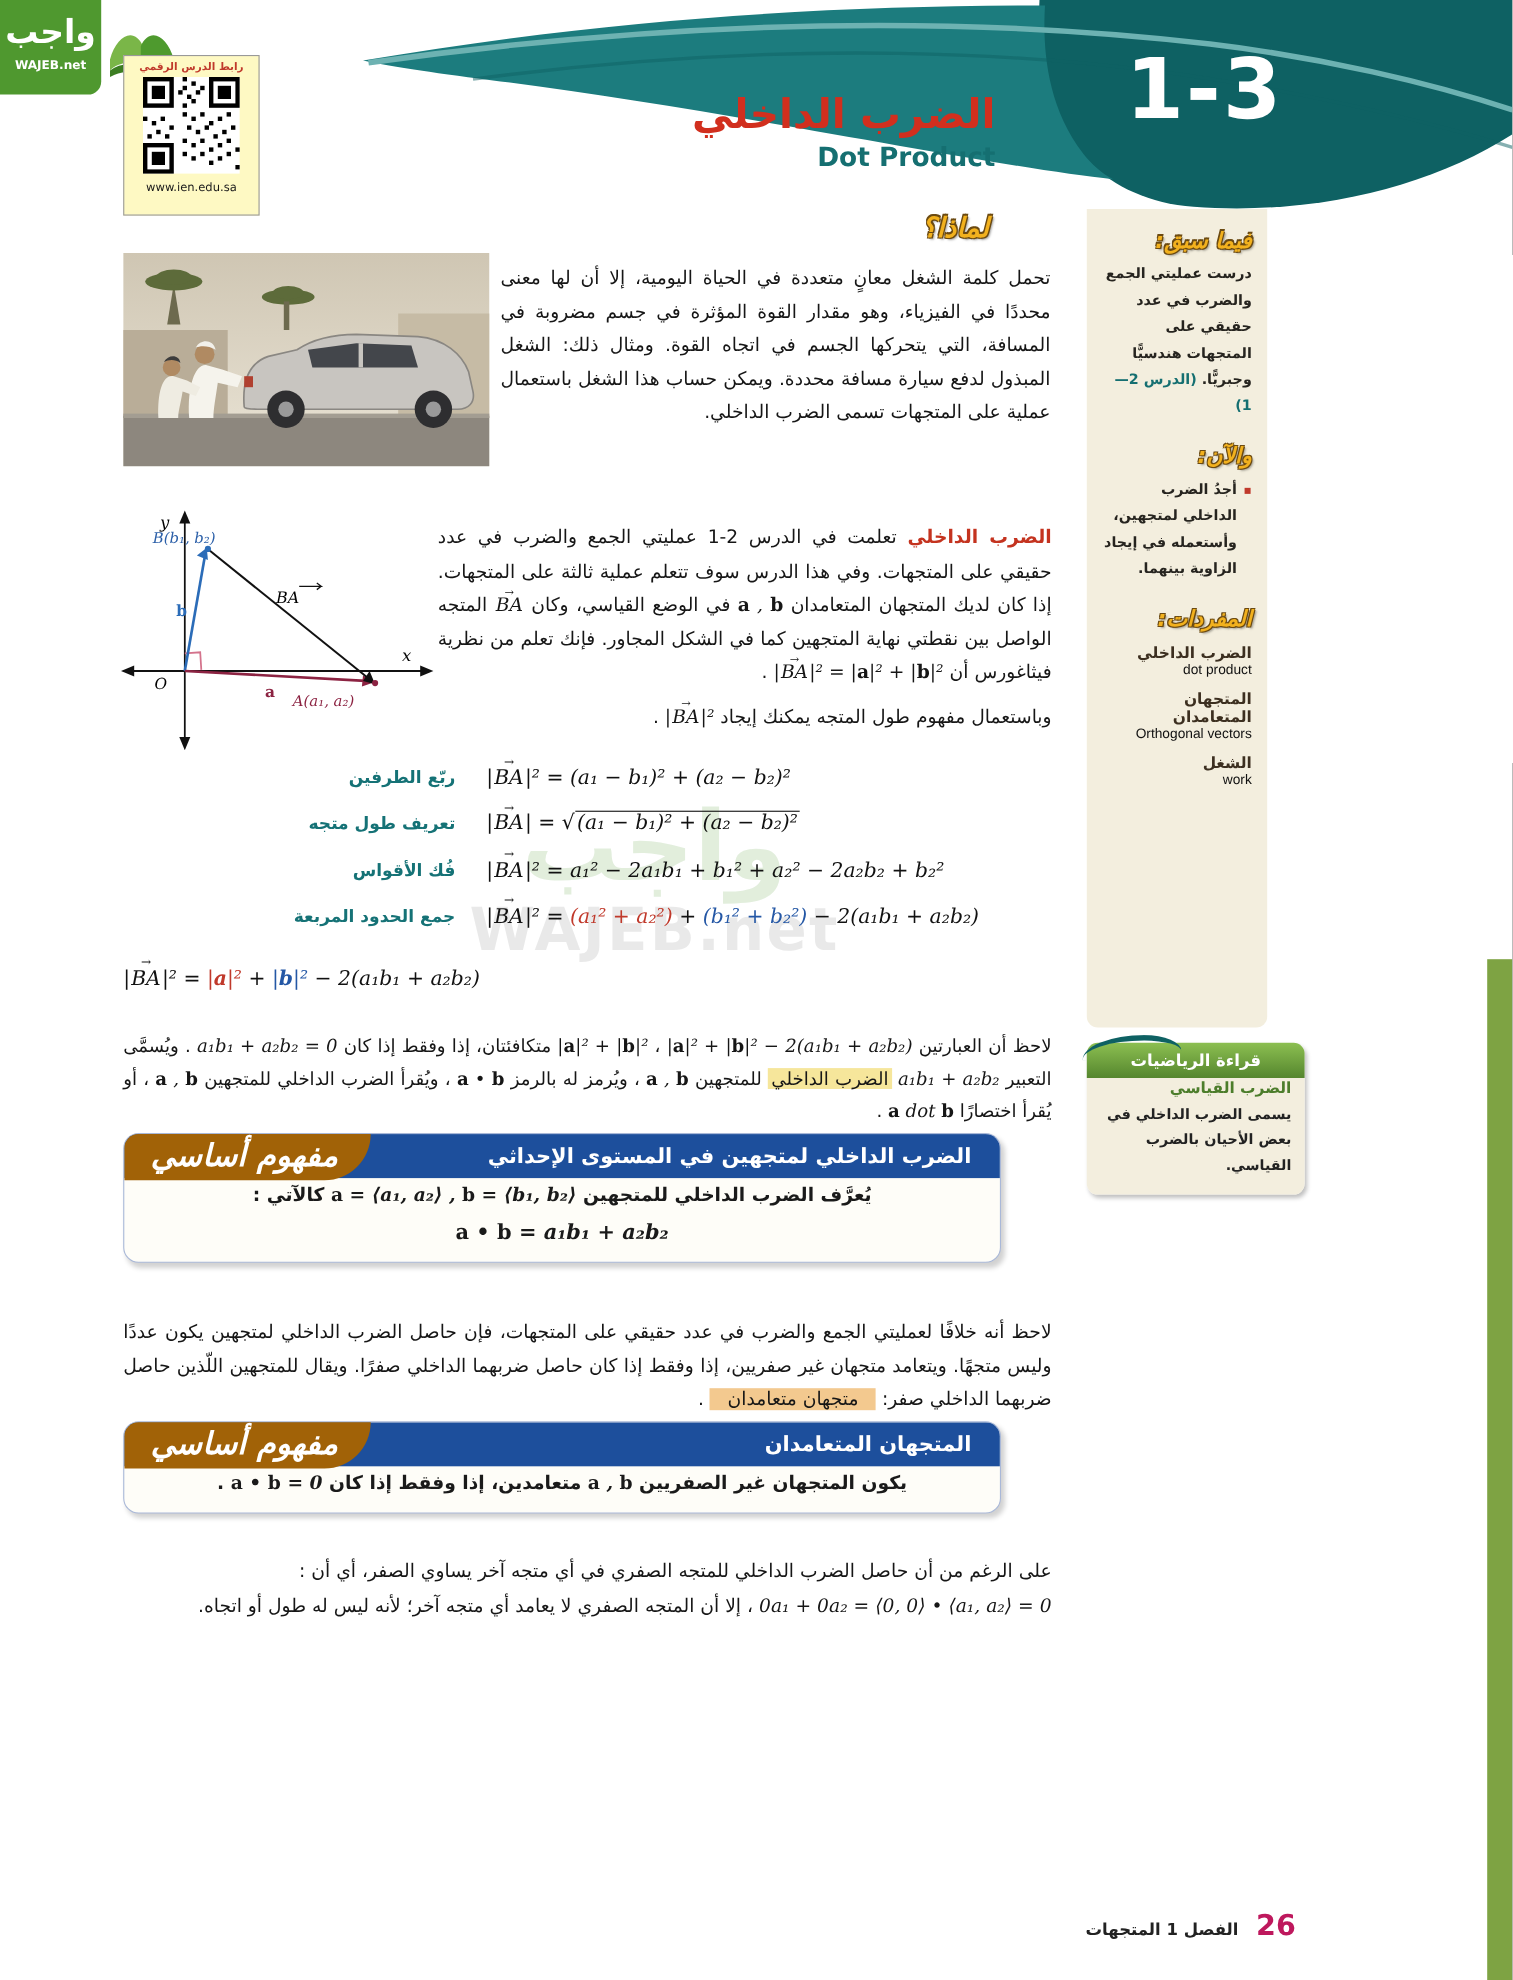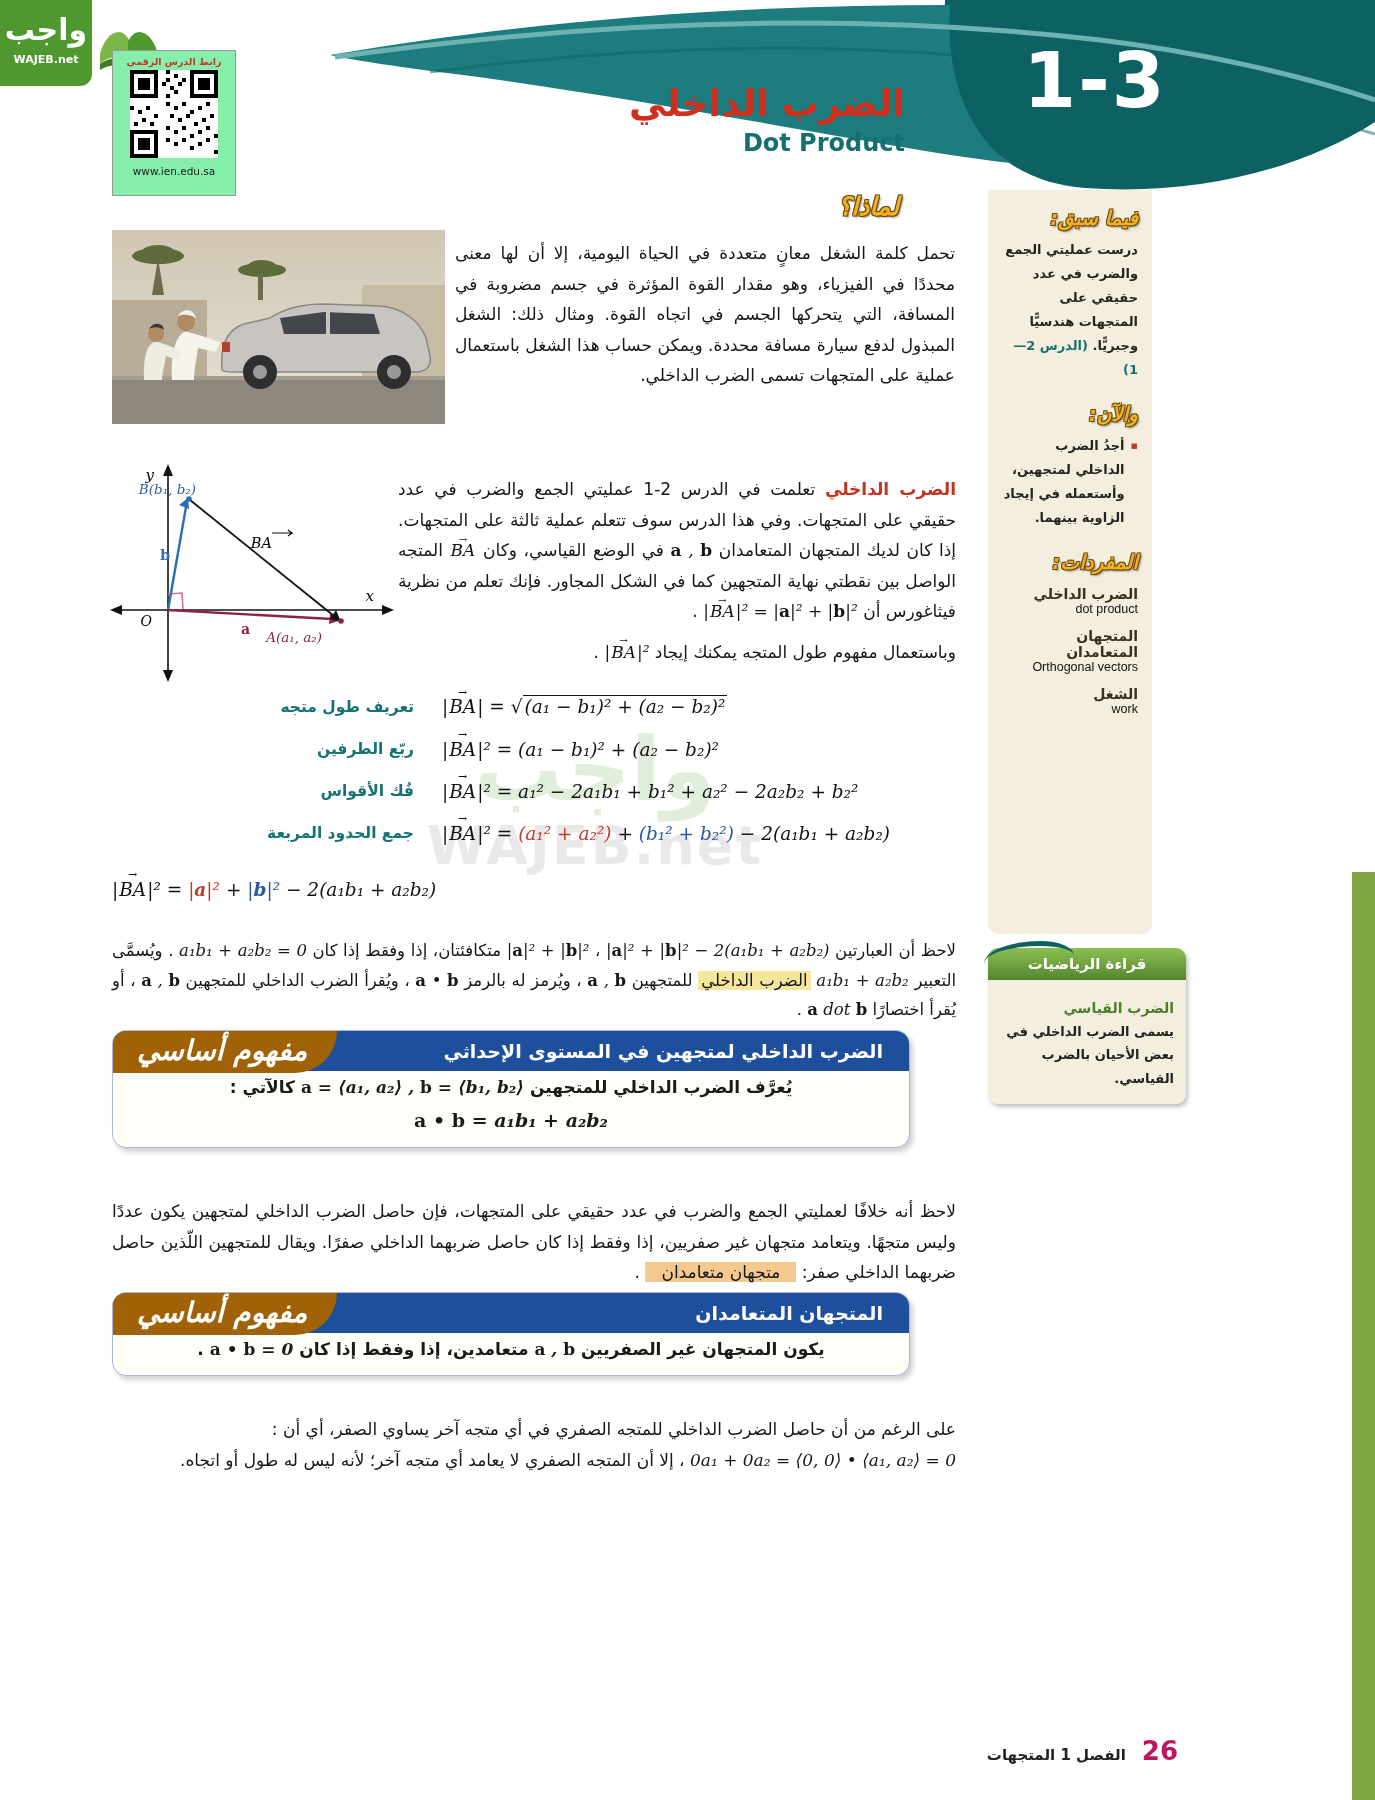--- a/index.html
+++ b/index.html
@@ -24,21 +24,21 @@
   
   .logo-box {
     position:absolute; left:0; top:0; width:92px; height:86px; z-index:3;
     background:#4f982f; border-radius:0 0 12px 0; color:#fff; text-align:center; padding-top:12px;
   }
   .logo-ar { font-size:30px; font-weight:bold; display:block; }
   .logo-site { font-size:11px; font-weight:bold; direction:ltr; display:block; margin-top:6px; }
   .book-icon { position:absolute; left:92px; top:2px; z-index:3; }
   .qr-box {
     position:absolute; left:112px; top:50px; width:124px; height:146px; z-index:3;
-    background:#86efac; border:1px solid #999; padding:5px; text-align:center;
+    background:#fef9c3; border:1px solid #999; padding:5px; text-align:center;
   }
   .qr-title { color:#c0392b; font-size:9.5px; font-weight:bold; }
   .qr-url { font-size:10.5px; direction:ltr; margin-top:3px; }
 
   
   .sidebar {
     position:absolute; left:988px; top:190px; width:164px; height:744px; z-index:2;
     background:#f3eede; border-radius:0 0 10px 10px; padding:16px 14px 10px; text-align:right;
   }
   .script {
@@ -57,21 +57,21 @@
   
   .mr-box { position:absolute; left:988px; top:948px; width:198px; z-index:2; box-shadow:2px 3px 4px rgba(0,0,0,.25); border-radius:10px; }
   .mr-header {
     position:relative; background:linear-gradient(180deg,#8cbf51,#55862e);
     color:#fff; font-weight:bold; font-size:15px; padding:7px 12px; border-radius:10px 10px 0 0; text-align:center;
   }
   .mr-header::before {
     content:''; position:absolute; left:-4px; top:-7px; width:90px; height:18px;
     border-top:5px solid #0e6163; border-radius:100% 60% 0 0 / 160% 100% 0 0;
   }
-  .mr-body { background:#f3eede; padding:20px 12px 14px; border-radius:0 0 10px 10px; text-align:right; }
+  .mr-body { background:#f3eede; padding:2px 12px 14px; border-radius:0 0 10px 10px; text-align:right; }
   .mr-sub { color:#4c7d2b; font-weight:bold; font-size:14px; margin-bottom:4px; }
   .mr-text { font-size:13px; font-weight:bold; line-height:1.8; color:#222; }
 
   
   .why-head { position:absolute; left:838px; top:192px; width:120px; font-size:25px; z-index:2; text-align:left; }
   .photo { position:absolute; left:112px; top:230px; width:333px; height:194px; z-index:2; }
   .why-para { position:absolute; left:455px; top:238px; width:500px; z-index:2; }
 
   .para { font-size:17px; line-height:1.8; text-align:justify; color:#161616; }
   .lead { color:#c4331f; font-weight:bold; }
@@ -352,26 +352,26 @@
     <p class="para bridge">وباستعمال مفهوم طول المتجه يمكنك إيجاد <span class="m" dir="ltr">|<span class="vec">BA</span>|²</span> .</p>
   </div>
 
   <div class="watermark">
     <span class="wm-ar">واجب</span>
     <span class="wm-site">WAJEB.net</span>
   </div>
 
   <div class="derivation">
     <div class="drow">
+      <div class="dlabel">ربّع الطرفين</div>
+      <div class="deq">|<span class="vec">BA</span>|² = (a₁ − b₁)² + (a₂ − b₂)²</div>
+    </div>
+    <div class="drow">
       <div class="dlabel">تعريف طول متجه</div>
       <div class="deq">|<span class="vec">BA</span>| = √<span class="ovl">(a₁ − b₁)² + (a₂ − b₂)²</span></div>
-    </div>
-    <div class="drow">
-      <div class="dlabel">ربّع الطرفين</div>
-      <div class="deq">|<span class="vec">BA</span>|² = (a₁ − b₁)² + (a₂ − b₂)²</div>
     </div>
     <div class="drow">
       <div class="dlabel">فُك الأقواس</div>
       <div class="deq">|<span class="vec">BA</span>|² = a₁² − 2a₁b₁ + b₁² + a₂² − 2a₂b₂ + b₂²</div>
     </div>
     <div class="drow">
       <div class="dlabel">جمع الحدود المربعة</div>
       <div class="deq">|<span class="vec">BA</span>|² = <span class="red">(a₁² + a₂²)</span> + <span class="blue">(b₁² + b₂²)</span> − 2(a₁b₁ + a₂b₂)</div>
     </div>
     <div class="drow tall">

